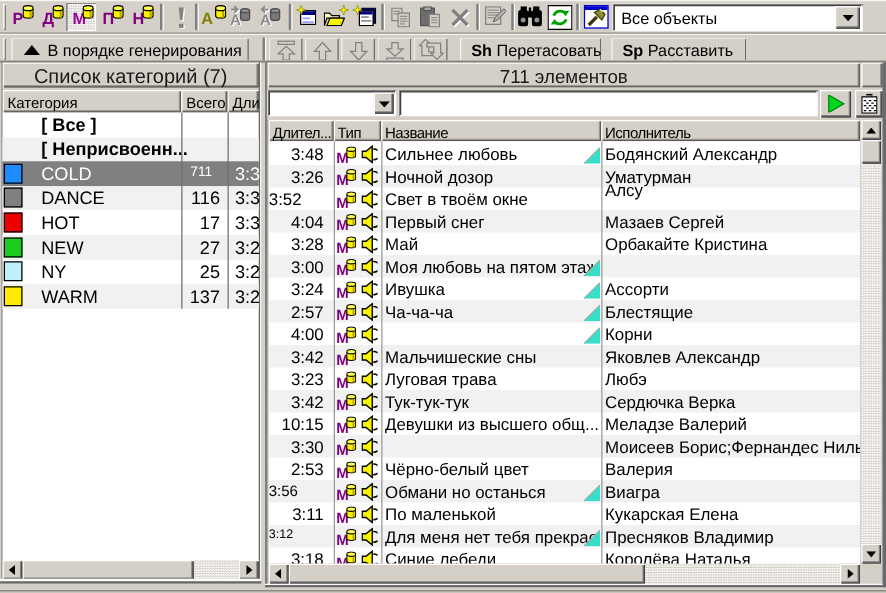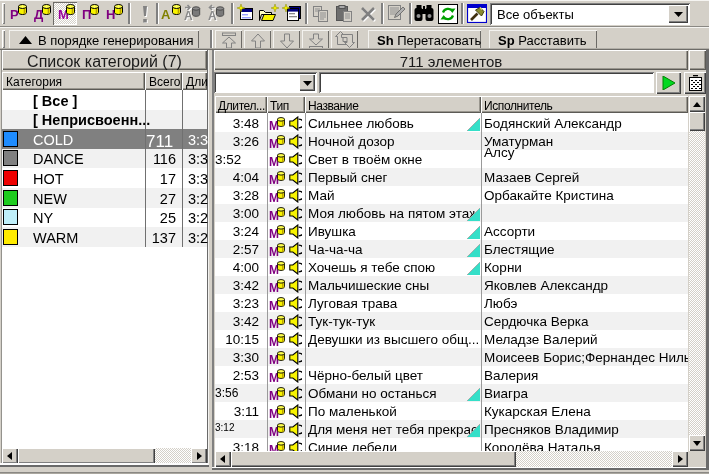--- a/index.html
+++ b/index.html
@@ -229,21 +229,21 @@
 <div class="a" style="left:2px;top:90px;width:205px;height:358px;background:#fff"></div>
 <div class="a" style="left:1px;top:50px;width:1px;height:414px;background:#94928d"></div>
 <div class="a" style="left:207px;top:50px;width:1px;height:415px;background:#6a6a6a"></div>
 <div class="a" style="left:208px;top:50px;width:1px;height:415px;background:#f3f2ef"></div>
 <div class="a" style="left:33px;top:92.5px;font-size:14.5px;font-weight:bold;color:#000">[ Все ]</div>
 <div class="a" style="left:2px;top:109.6px;width:205px;height:19.6px;background:#f1f1f1"></div>
 <div class="a" style="left:33px;top:112.1px;font-size:14.5px;font-weight:bold;color:#000">[ Неприсвоенн...</div>
 <div class="a" style="left:2px;top:129.2px;width:205px;height:19.6px;background:#808080"></div>
 <div class="a" style="left:3px;top:130.7px;width:13px;height:14px;background:#1e8cff;border:1px solid #000"></div>
 <div class="a" style="left:33px;top:131.7px;font-size:14.5px;font-weight:normal;color:#fff">COLD</div>
-<div class="a" style="left:146px;top:131.7px;width:30px;text-align:left;font-size:17px;color:#fff">711</div>
+<div class="a" style="left:146px;top:131.7px;width:30px;text-align:center;font-size:11px;color:#fff">711</div>
 <div class="a" style="left:188px;top:131.7px;font-size:14.5px;color:#fff">3:3</div>
 <div class="a" style="left:2px;top:148.8px;width:205px;height:19.6px;background:#f1f1f1"></div>
 <div class="a" style="left:3px;top:150.3px;width:13px;height:14px;background:#808080;border:1px solid #000"></div>
 <div class="a" style="left:33px;top:151.3px;font-size:14.5px;font-weight:normal;color:#000">DANCE</div>
 <div class="a" style="left:146px;top:151.3px;width:30px;text-align:right;font-size:14.5px;color:#000">116</div>
 <div class="a" style="left:188px;top:151.3px;font-size:14.5px;color:#000">3:3</div>
 <div class="a" style="left:3px;top:169.9px;width:13px;height:14px;background:#ee0000;border:1px solid #000"></div>
 <div class="a" style="left:33px;top:170.9px;font-size:14.5px;font-weight:normal;color:#000">HOT</div>
 <div class="a" style="left:146px;top:170.9px;width:30px;text-align:right;font-size:14.5px;color:#000">17</div>
 <div class="a" style="left:188px;top:170.9px;font-size:14.5px;color:#000">3:3</div>
@@ -448,21 +448,20 @@
 <div class="a" style="left:54px;top:150px;font-size:12px;font-weight:bold;color:#800080">М</div>
 <svg class="a" style="left:62px;top:148px" width="8" height="10" viewBox="0 0 9 11">
       <path d="M0.5 2.5 v6 c0 1.1 1.8 2 4 2 s4 -0.9 4 -2 v-6" fill="#f8f400" stroke="#000" stroke-width="1"></path>
       <path d="M6.5 2.5 v7.6" stroke="#b8a000" stroke-width="1.6" fill="none"></path>
       <ellipse cx="4.5" cy="2.5" rx="4" ry="2" fill="#ffff4d" stroke="#000"></ellipse>
     </svg>
 <svg class="a" style="left:74px;top:147px" width="13" height="15" viewBox="0 0 13 15">
       <path d="M0.8 5 h3 L8.8 1 V14 L3.8 10 H0.8 z" fill="#f8f400" stroke="#000" stroke-width="1.1"></path>
       <path d="M9.6 3.2 a5.5 4.3 0 0 1 0 8.6" fill="none" stroke="#000" stroke-width="1.3"></path>
     </svg>
-<div class="a ell" style="left:93px;top:147px;width:172px;font-size:13.5px">Хочешь я тебе спою</div>
 <svg class="a" style="left:252px;top:149px" width="13" height="13" viewBox="0 0 13 13">
       <path d="M13 0 V13 H0 z" fill="#35dfc8"></path>
       <path d="M13 0 L0 13" stroke="#9ab0ac" stroke-width="1"></path>
     </svg>
 <div class="a ell" style="left:269px;top:147px;width:204px;font-size:13.5px">Корни</div>
 <div class="a" style="left:0;top:163px;width:473px;height:18px;background:#f1f1f1"></div>
 <div class="a" style="left:0px;top:165px;width:44px;text-align:right;font-size:13.5px">3:42</div>
 <div class="a" style="left:54px;top:168px;font-size:12px;font-weight:bold;color:#800080">М</div>
 <svg class="a" style="left:62px;top:166px" width="8" height="10" viewBox="0 0 9 11">
       <path d="M0.5 2.5 v6 c0 1.1 1.8 2 4 2 s4 -0.9 4 -2 v-6" fill="#f8f400" stroke="#000" stroke-width="1"></path>

